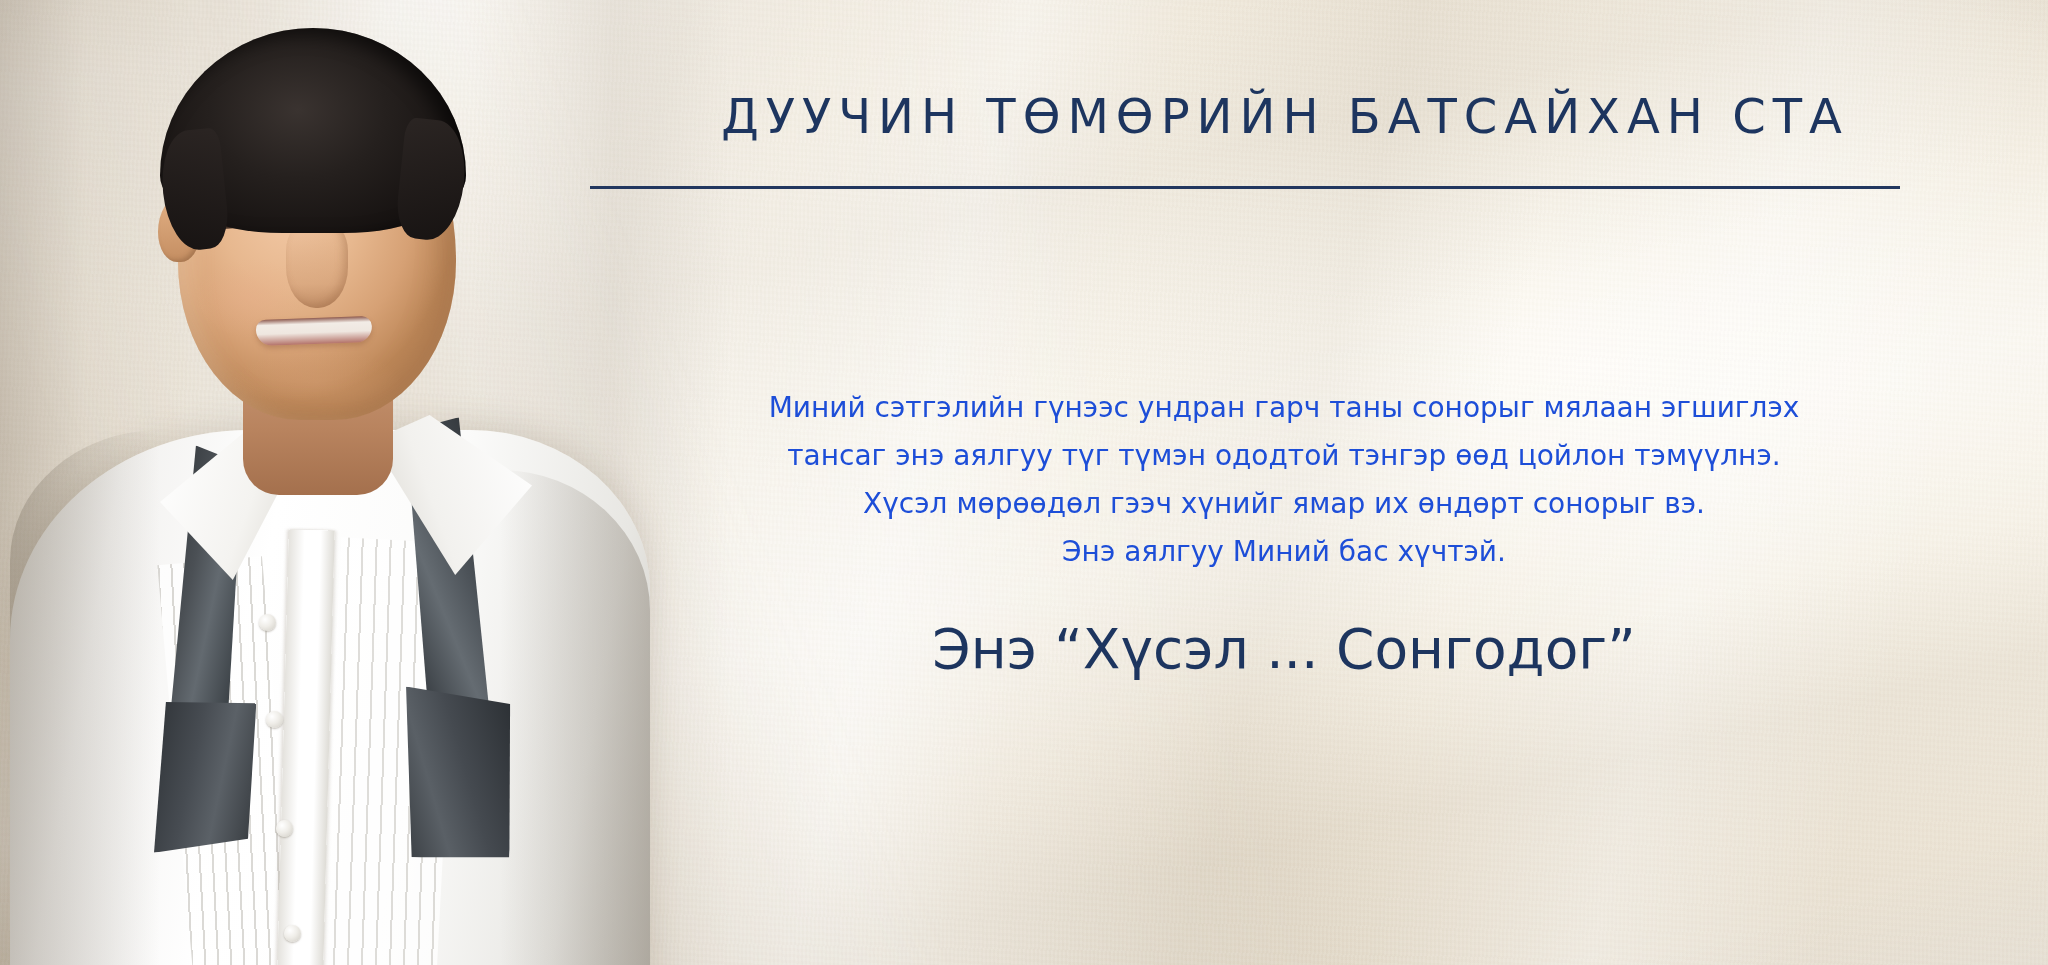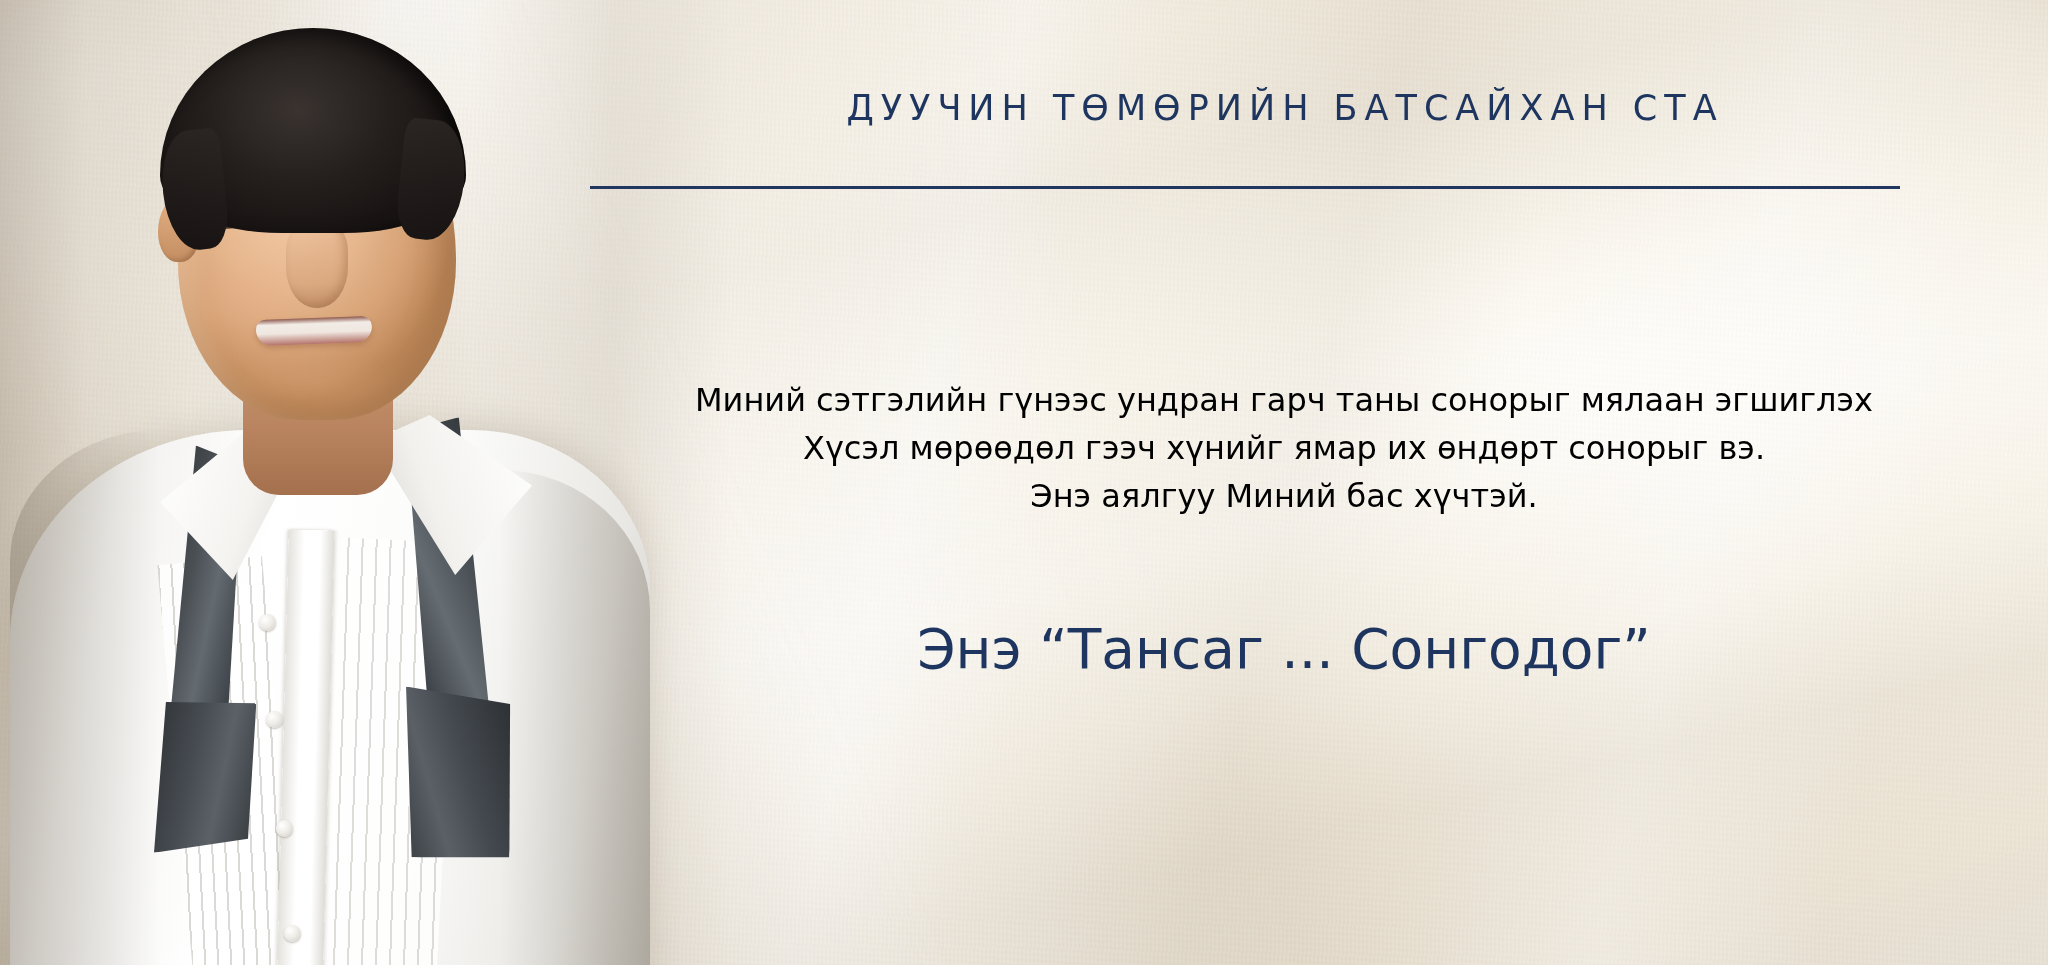--- a/index.html
+++ b/index.html
@@ -236,34 +236,34 @@
   }
 
   
   .text-col{
     position:absolute;left:480px;top:0;width:1568px;height:965px;
   }
   .title{
     position:absolute;left:90px;top:88px;width:1430px;
     text-align:center;
     color:#1d355f;
-    font-size:35px;
+    font-size:48px;
     letter-spacing:7px;
     font-weight:400;
     white-space:nowrap;
   }
   .title-rule{
     position:absolute;left:110px;top:186px;width:1310px;height:3px;
     background:#22375f;
   }
   .quote{
-    position:absolute;left:40px;top:376px;width:1528px;
+    position:absolute;left:40px;top:384px;width:1528px;
     text-align:center;
-    color:#000000;
-    font-size:32px;
+    color:#1d4ed8;
+    font-size:28px;
     line-height:48px;
     font-weight:400;
   }
   .quote-line{white-space:nowrap;}
   .tagline{
     position:absolute;left:40px;top:613px;width:1528px;
     text-align:center;
     color:#1d355f;
     font-size:55px;
     line-height:72px;
@@ -322,20 +322,21 @@
     <div class="hair-side"></div>
     <div class="hair-side-r"></div>
   </div>
 
   <div class="text-col">
     <div class="title">ДУУЧИН ТӨМӨРИЙН БАТСАЙХАН СТА</div>
     <div class="title-rule"></div>
 
     <div class="quote">
       <div class="quote-line">Миний сэтгэлийн гүнээс ундран гарч таны сонорыг мялаан эгшиглэх</div>
+      <div class="quote-line">тансаг энэ аялгуу түг түмэн ододтой тэнгэр өөд цойлон тэмүүлнэ.</div>
       <div class="quote-line">Хүсэл мөрөөдөл гээч хүнийг ямар их өндөрт сонорыг вэ.</div>
       <div class="quote-line">Энэ аялгуу  Миний бас хүчтэй.</div>
     </div>
 
-    <div class="tagline">Энэ “Тансаг ... Сонгодог”</div>
+    <div class="tagline">Энэ “Хүсэл ... Сонгодог”</div>
   </div>
 
 </div>
 
 </body></html>

